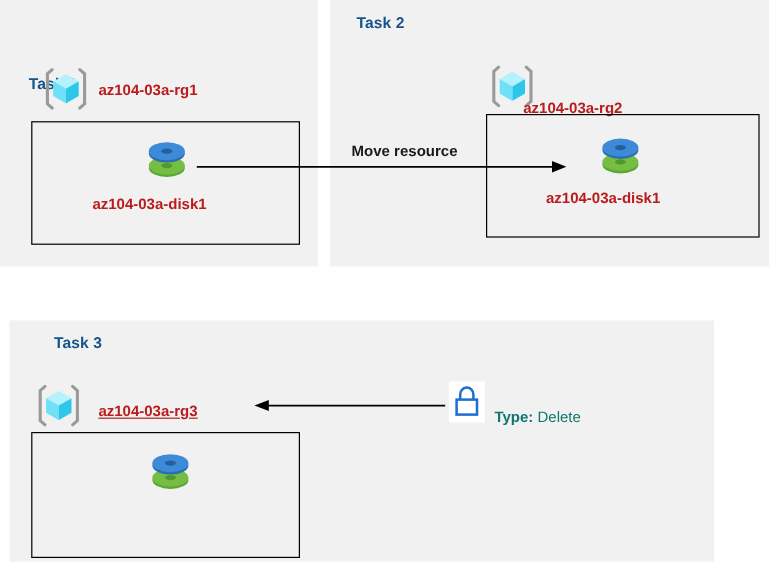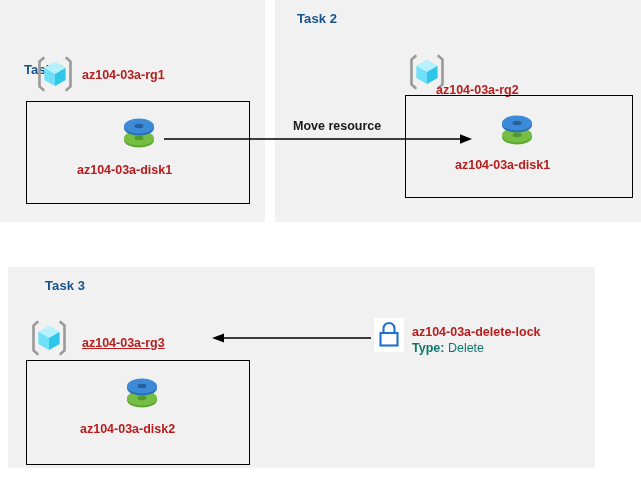--- a/index.html
+++ b/index.html
@@ -219,32 +219,30 @@
   <div class="disk-icon" id="disk3-icon">
     <svg width="38" height="40" viewBox="0 0 38 40">
       <ellipse cx="19" cy="27" rx="15" ry="7.5" fill="#5aa832"></ellipse>
       <ellipse cx="19" cy="25" rx="15" ry="7.5" fill="#76bd43"></ellipse>
       <ellipse cx="19" cy="25" rx="4.5" ry="2.2" fill="#4f9a2c"></ellipse>
       <ellipse cx="19" cy="15" rx="15" ry="7.5" fill="#2a6fb5"></ellipse>
       <ellipse cx="19" cy="13" rx="15" ry="7.5" fill="#3d8bd8"></ellipse>
       <ellipse cx="19" cy="13" rx="4.5" ry="2.2" fill="#255f9c"></ellipse>
     </svg>
   </div>
-  <div class="node-label" id="disk3-label">az104-03a-disk2</div>
 
   <svg class="arrow-svg" id="arrow-lock" width="162" height="16">
     <line x1="161" y1="8" x2="12" y2="8" stroke="#000000" stroke-width="1.4"></line>
     <polygon points="2,8 14,3.4 14,12.6" fill="#000000"></polygon>
   </svg>
 
   <div class="lock-icon" id="lock-icon-el">
     <svg width="30" height="34" viewBox="0 0 30 34">
       <rect x="0" y="0" width="30" height="34" fill="#ffffff"></rect>
       <path d="M9.5 15 L9.5 10.5 A5.5 5.5 0 0 1 20.5 10.5 L20.5 15" fill="none" stroke="#1f6fd0" stroke-width="2.1"></path>
       <rect x="6.5" y="15" width="17" height="12.5" fill="#ffffff" stroke="#1f6fd0" stroke-width="2.1"></rect>
     </svg>
   </div>
-  <div class="node-label" id="lock-label">az104-03a-delete-lock</div>
   <div class="node-sub" id="lock-type">
     <b>Type:</b><span>&nbsp;</span><span>Delete</span>
   </div>
 
 </div>
 
 </body></html>

